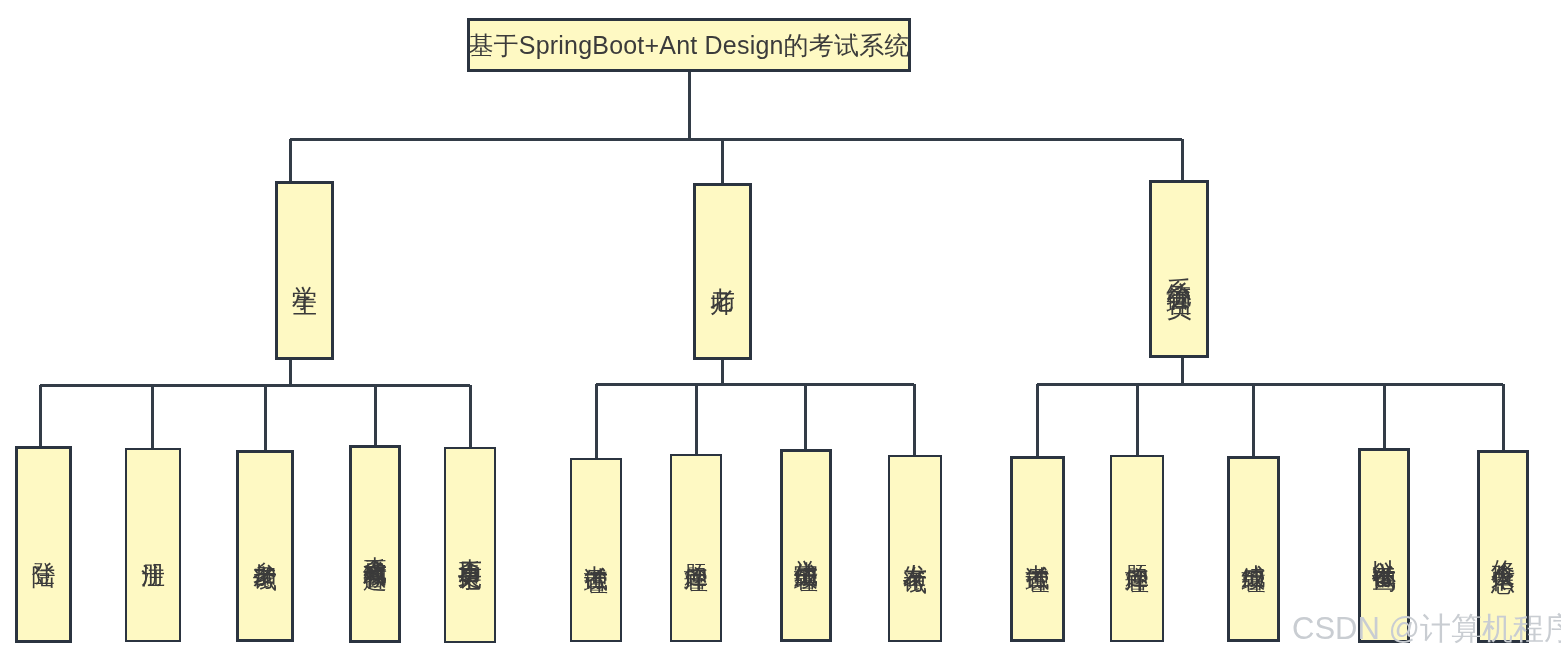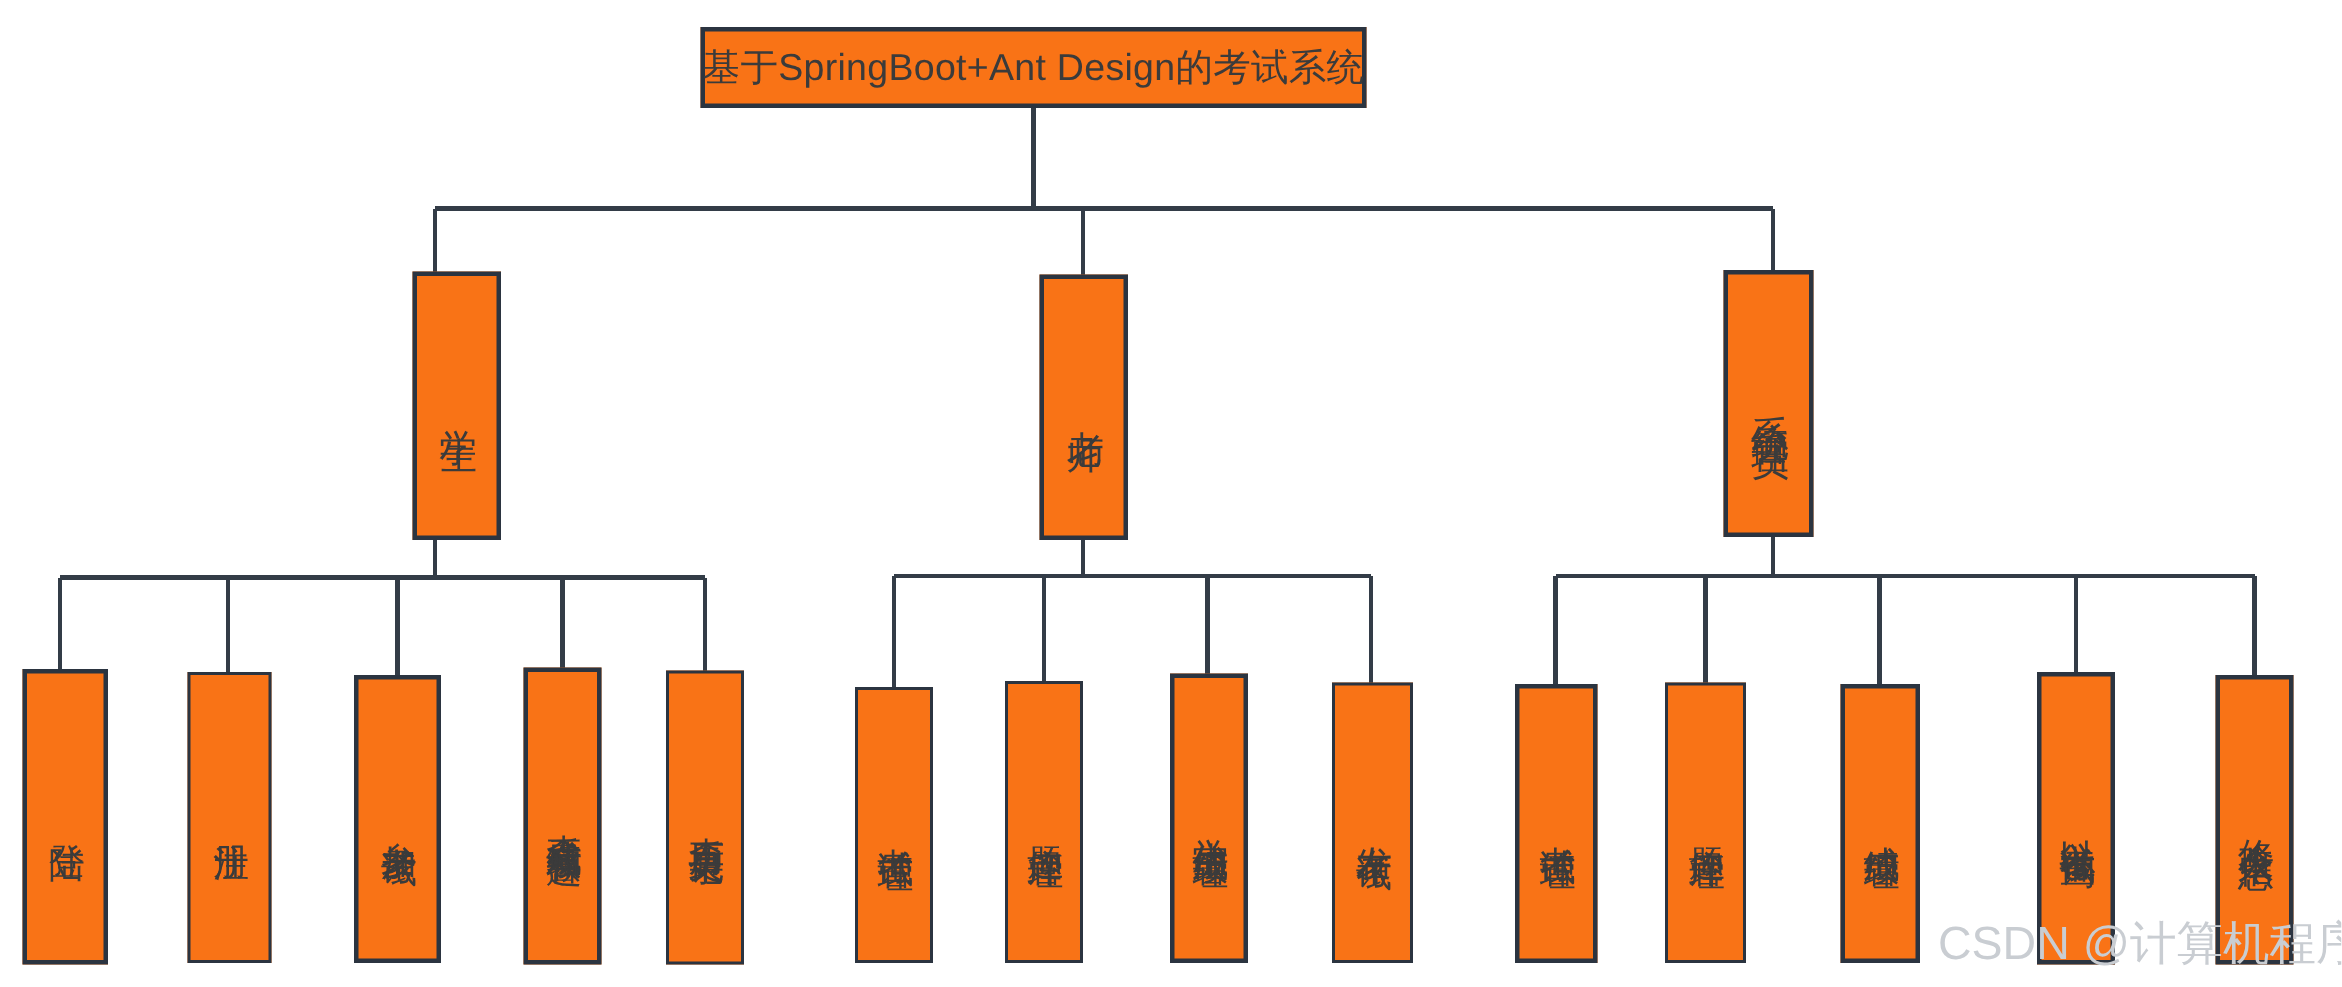--- a/index.html
+++ b/index.html
@@ -19,21 +19,21 @@
     position: absolute;
     left: 0;
     top: 0;
     width: 1561px;
     height: 658px;
     pointer-events: none;
   }
   .node {
     position: absolute;
     box-sizing: border-box;
-    background: #f97316;
+    background: #fef9c3;
     border: 3px solid #2b3440;
     display: flex;
     align-items: center;
     justify-content: center;
     color: #3a3a3a;
   }
   .node.thin { border-width: 2px; }
   .node-label {
     display: block;
     text-align: center;

